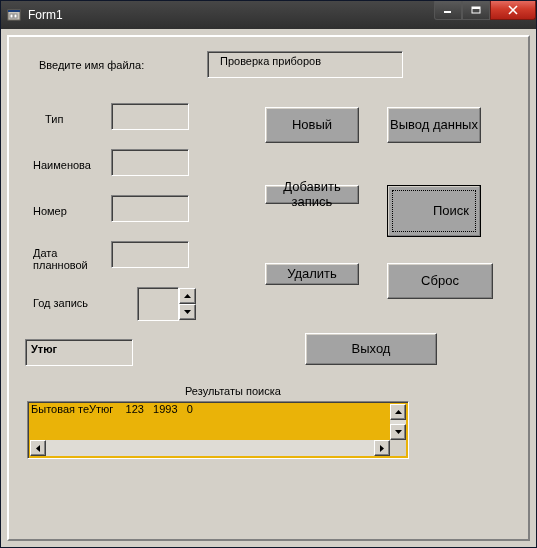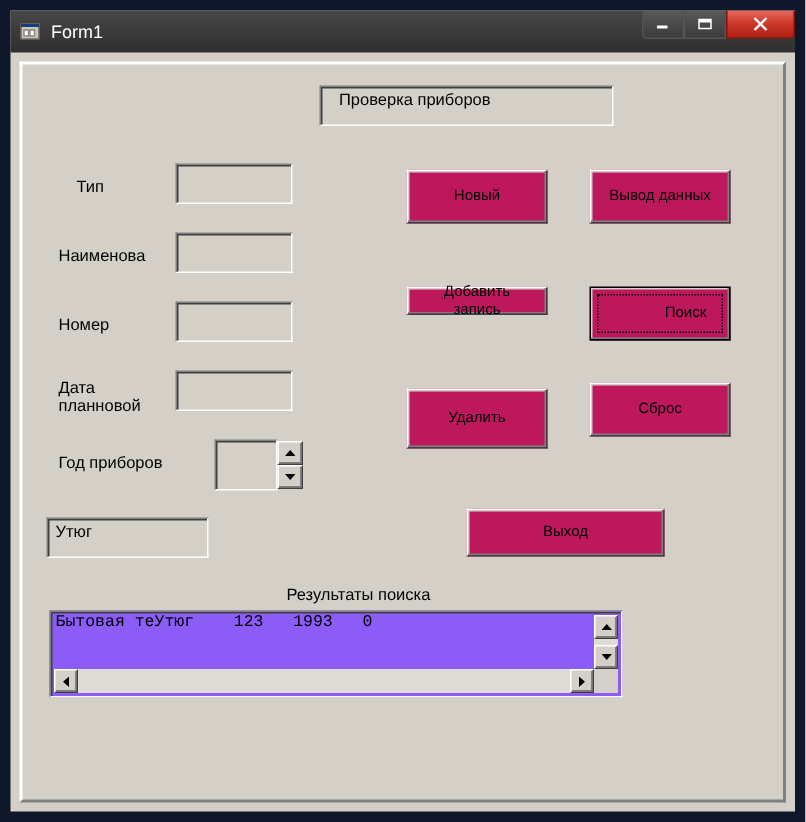--- a/index.html
+++ b/index.html
@@ -6,21 +6,21 @@
   html, body {
     margin: 0; padding: 0;
     width: 537px; height: 548px;
     font-family: "Tahoma", "MS Sans Serif", sans-serif;
     font-size: 11px;
     background: #fff;
     overflow: hidden;
   }
   .window {
     width: 537px; height: 548px;
-    border: 7px solid #0f172a;
+    border: 1px solid #0f172a;
     background: #d4d0c8;
     position: relative;
   }
   
   .titlebar {
     height: 28px;
     background: linear-gradient(to bottom, #474747 0%, #2f2f2f 100%);
     display: flex;
     align-items: center;
     color: #fff;
@@ -75,25 +75,25 @@
     background: #d4d0c8;
     border: 1px solid;
     border-color: #808080 #fff #fff #808080;
     box-shadow: inset 1px 1px 0 #404040;
     padding: 3px 5px;
     color: #000;
     overflow: hidden;
   }
   .raised-btn {
     position: absolute;
-    background: #be185d;
+    background: #a3a3a3;
     border: 1px solid;
     border-color: #fff #404040 #404040 #fff;
     box-shadow: inset -1px -1px 0 #808080, inset 1px 1px 0 #d4d0c8;
-    font-size: 10px;
+    font-size: 13px;
     text-align: center;
     display:flex; align-items:center; justify-content:center;
     cursor: default;
     line-height: 1.15;
   }
   .raised-btn.focused {
     outline: 1px solid #000;
     outline-offset: -1px;
   }
   .raised-btn.focused::before{
@@ -112,27 +112,26 @@
     background: #d4d0c8;
     border: 1px solid;
     border-color: #fff #404040 #404040 #fff;
     box-shadow: inset -1px -1px 0 #808080;
     display:flex; align-items:center; justify-content:center;
   }
   .updown .spin svg { display:block; }
 
   .listbox {
     position: absolute;
-    background: #8b5cf6;
+    background: #eab308;
     border: 1px solid;
     border-color: #808080 #fff #fff #808080;
     box-shadow: inset 1px 1px 0 #404040;
     overflow: hidden;
     font-size: 11px;
-    font-family: Liberation Mono, monospace;
   }
   .listbox .row {
     padding: 1px 3px;
     white-space: pre;
   }
   .vscroll {
     position:absolute; right:2px; top:2px; bottom:18px; width:16px;
     background:#dfdcd5;
   }
   .vscroll .sbtn, .hscroll .sbtn {
@@ -186,73 +185,74 @@
         <svg width="12" height="10">
           <line x1="2" y1="1" x2="10" y2="9" stroke="#fff" stroke-width="1.6"></line>
           <line x1="10" y1="1" x2="2" y2="9" stroke="#fff" stroke-width="1.6"></line>
         </svg>
       </div>
     </div>
   </div>
 
   <div class="client">
 
+    <div class="lbl" style="left:30px; top:22px;">Введите имя файла:</div>
     <div class="sunken" style="left:198px; top:14px; width:196px; height:27px;padding-left:12px;">
       <span>Проверка приборов</span>
     </div>
 
     <div class="lbl" style="left:24px; top:76px;margin-left:12px;">Тип</div>
     <div class="sunken" style="left:102px; top:66px; width:78px; height:27px;"><span></span></div>
 
     <div class="lbl" style="left:24px; top:122px;">Наименова</div>
     <div class="sunken" style="left:102px; top:112px; width:78px; height:27px;"><span></span></div>
 
     <div class="lbl" style="left:24px; top:168px;">Номер</div>
     <div class="sunken" style="left:102px; top:158px; width:78px; height:27px;"><span></span></div>
 
     <div class="lbl" style="left:24px; top:210px; white-space:pre-line;">Дата
 планновой</div>
     <div class="sunken" style="left:102px; top:204px; width:78px; height:27px;"><span></span></div>
 
-    <div class="lbl" style="left:24px; top:260px;">Год приборов</div>
+    <div class="lbl" style="left:24px; top:260px;">Год запись</div>
     <div class="sunken" style="left:128px; top:250px; width:42px; height:34px;"><span></span></div>
     <div class="updown" style="left:170px; top:251px;">
       <div class="spin">
           <svg width="7" height="4">
             <polygon points="3.5,0 7,4 0,4" fill="#000"></polygon>
           </svg>
         </div>
       <div class="spin">
           <svg width="7" height="4">
             <polygon points="0,0 7,0 3.5,4" fill="#000"></polygon>
           </svg>
         </div>
     </div>
 
-    <div class="sunken" style="left:16px; top:302px; width:108px; height:27px;">
+    <div class="sunken" style="left:16px; top:302px; width:108px; height:27px;font-weight:bold;">
       <span>Утюг</span>
     </div>
 
     <div class="raised-btn" style="left:256px; top:70px; width:94px; height:36px;">
         <span>Новый</span>
       </div>
     <div class="raised-btn" style="left:378px; top:70px; width:94px; height:36px;">
         <span>Вывод данных</span>
       </div>
 
     <div class="raised-btn" style="left:256px; top:148px; width:94px; height:19px; white-space:pre-line;"><span>Добавить
 запись</span></div>
-    <div class="raised-btn focused" style="left:378px; top:148px; width:94px; height:36px;padding-left:34px;">
+    <div class="raised-btn focused" style="left:378px; top:148px; width:94px; height:52px;padding-left:34px;">
         <span>Поиск</span>
       </div>
 
-    <div class="raised-btn" style="left:256px; top:216px; width:94px; height:40px;text-align:right;">
+    <div class="raised-btn" style="left:256px; top:226px; width:94px; height:22px;text-align:right;">
         <span>Удалить</span>
       </div>
-    <div class="raised-btn" style="left:378px; top:212px; width:94px; height:36px;">
+    <div class="raised-btn" style="left:378px; top:226px; width:106px; height:36px;">
         <span>Сброс</span>
       </div>
 
     <div class="raised-btn" style="left:296px; top:296px; width:132px; height:32px;">
         <span>Выход</span>
       </div>
 
     <div class="lbl" style="left:176px; top:348px;text-align:right;">Результаты поиска</div>
 
     <div class="listbox" style="left:18px; top:364px; width:382px; height:58px;">

